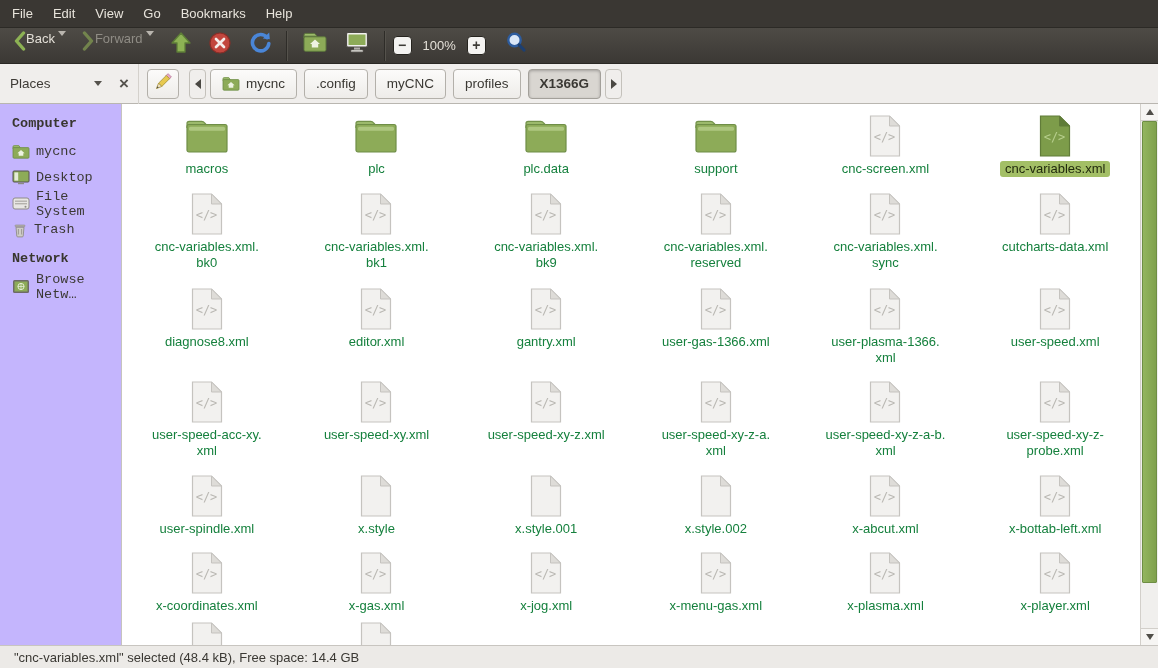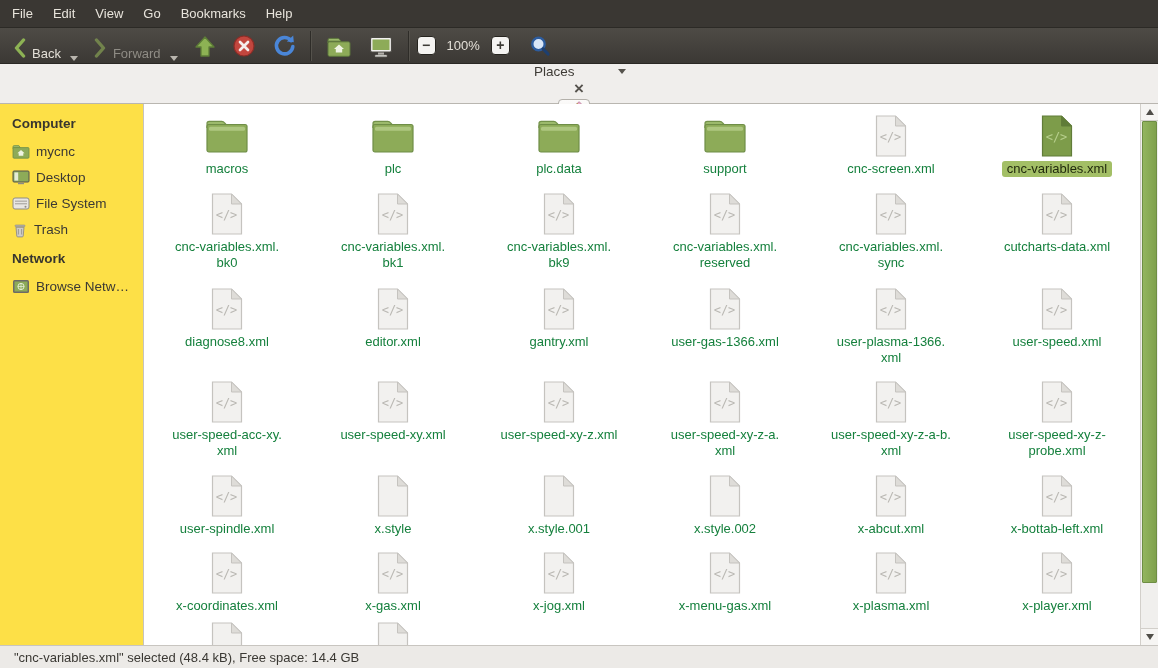--- a/index.html
+++ b/index.html
@@ -11,40 +11,40 @@
   .menubar { position:absolute; left:0; top:0; width:100%; height:28px;
     background:#3a3733; display:flex; align-items:stretch; padding-left:2px;
     border-bottom:1px solid #2c2a26; }
   .menu-item { color:#e8e4dc; font-size:13px; padding:0 10px; display:flex;
     align-items:center; cursor:default; }
 
   
   .toolbar { position:absolute; left:0; top:28px; width:100%; height:36px;
     background:linear-gradient(#4e4b46,#3b3834); display:flex; align-items:center;
     padding:0 6px; gap:2px; border-bottom:1px solid #2a2824; }
-  .tb-btn { height:30px; display:flex; align-items:flex-end; gap:6px; padding:0 7px;
+  .tb-btn { height:30px; display:flex; align-items:flex-start; padding:0 7px;
     border-radius:3px; color:#e3dfd7; font-size:13px; }
   .tb-btn.disabled { color:#8f8c85; }
   .caret-down { width:0; height:0; border-left:4px solid transparent;
     border-right:4px solid transparent; border-top:5px solid #b9b5ae; margin-left:3px; }
   .tb-sep { width:2px; height:30px; margin:0 5px;
     background:linear-gradient(90deg,#2e2c28 50%,#55524c 50%); }
   .zbtn { width:19px; height:19px; background:#f4f3f1; border:1px solid #26241f;
     border-radius:4px; color:#3d3b36; font-size:14px; line-height:16px; text-align:center;
     font-weight:bold; }
   .zoom-level { color:#e3dfd7; font-size:13px; padding:0 9px; }
   .view-combo { height:28px; min-width:125px; margin-left:8px; display:flex;
     align-items:center; justify-content:space-between; padding:0 8px 0 10px;
     background:#45423d; border:1px solid #27251f; box-shadow:inset 0 1px 0 #57544e;
     border-radius:4px; color:#ddd9d1; font-size:13px; }
   .search-btn { margin-left:10px; }
 
   
   .pathbar { position:absolute; left:0; top:64px; width:100%; height:40px;
-    background:#f0eeec; border-bottom:1px solid #b9b6b0; display:flex; align-items:center;flex-direction:column; }
+    background:#f0eeec; border-bottom:1px solid #b9b6b0; display:flex; align-items:center; }
   .places-combo { width:110px; display:flex; align-items:center;
     justify-content:space-between; padding:0 8px 0 10px; color:#3e3b36; font-size:13.5px; }
   .places-combo .caret-down { border-top-color:#55524c; }
   .close-sb { width:28px; text-align:center; color:#55524d; font-size:17px;
     font-weight:bold; }
   .pb-sep { width:1px; height:40px; background:#d4d1cc; margin-right:8px; }
   .pill { height:30px; border:1px solid #b3b0aa; border-radius:4px;
     background:linear-gradient(#fcfbfa,#eeece9); display:flex; align-items:center;
     justify-content:center; color:#3a3833; font-size:13.5px; }
   .edit-loc { width:32px; margin-right:10px; }
@@ -54,22 +54,22 @@
   .tri-r { width:0; height:0; border-top:5px solid transparent; border-bottom:5px solid transparent;
     border-left:6px solid #4a4843; }
   .breadcrumb { display:flex; align-items:center; gap:7px; }
   .crumb { padding:0 11px; gap:6px; }
   .crumb.active { background:#d9d6d1; box-shadow:inset 0 1px 3px rgba(0,0,0,.25);
     font-weight:bold; border-color:#a3a09a;justify-content:center; }
   .crumb-ic { display:flex; align-items:center; }
 
   
   .content { position:absolute; left:0; top:104px; width:100%; bottom:23px; display:flex; }
-  .sidebar { width:144px; background:#fde047; border-right:1px solid #c6c3be;
-    padding:12px 0 0 12px; }
+  .sidebar { width:122px; background:#c4b5fd; border-right:1px solid #c6c3be;
+    padding:12px 0 0 12px;font-family:Liberation Mono, monospace; }
   .sb-head { font-size:13.5px; font-weight:bold; color:#38362f; margin-bottom:11px; }
   .sb-item { display:flex; align-items:center; gap:6px; margin-bottom:7px; height:19px;
     font-size:13.5px; color:#3b3934; }
   .sb-item .sb-ic { display:flex; align-items:center; }
   .sb-head.second { margin-top:12px; }
 
   .main { position:relative; flex:1; background:#fff; overflow:hidden; }
   .file-grid { position:absolute; left:0; right:18px; top:0; bottom:0; overflow:hidden;
     display:grid; grid-template-columns:repeat(6,1fr);
     grid-template-rows:78px 95px 93px 94px 77px 70px 60px; padding-top:10px; }

